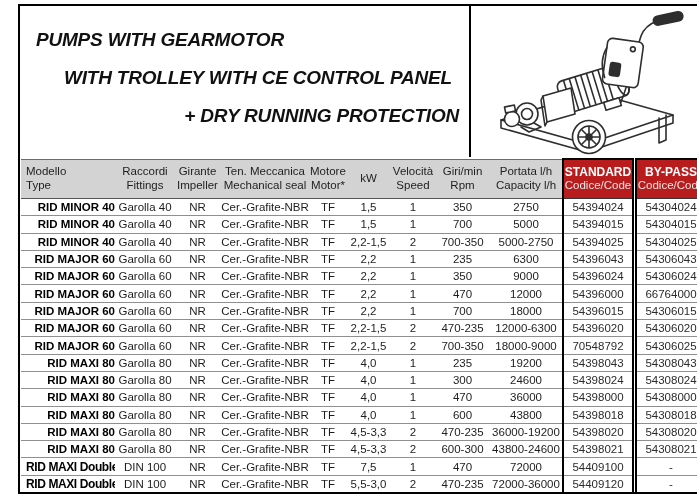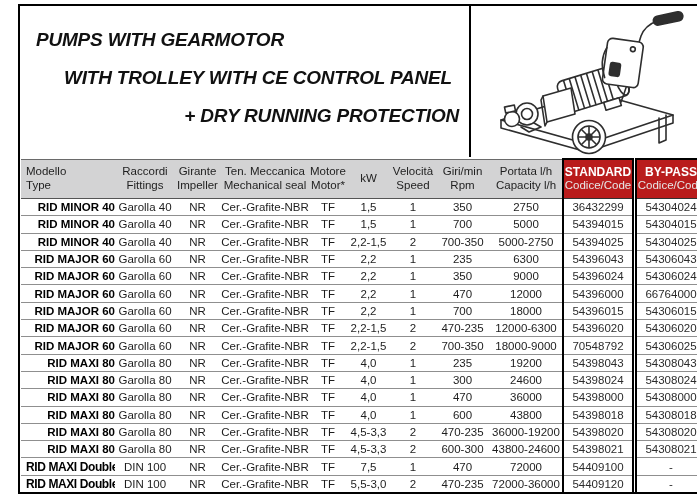--- a/index.html
+++ b/index.html
@@ -170,21 +170,21 @@
         <tr>
           <td class="c0">RID MINOR 40</td>
           <td class="c1">Garolla 40</td>
           <td class="c2">NR</td>
           <td class="c3">Cer.-Grafite-NBR</td>
           <td class="c4">TF</td>
           <td class="c5">1,5</td>
           <td class="c6">1</td>
           <td class="c7">350</td>
           <td class="c8">2750</td>
-          <td class="c9">36432299</td>
+          <td class="c9">54394024</td>
           <td class="csp"></td>
           <td class="c10">54304024</td>
         </tr>
         <tr>
           <td class="c0">RID MINOR 40</td>
           <td class="c1">Garolla 40</td>
           <td class="c2">NR</td>
           <td class="c3">Cer.-Grafite-NBR</td>
           <td class="c4">TF</td>
           <td class="c5">1,5</td>

